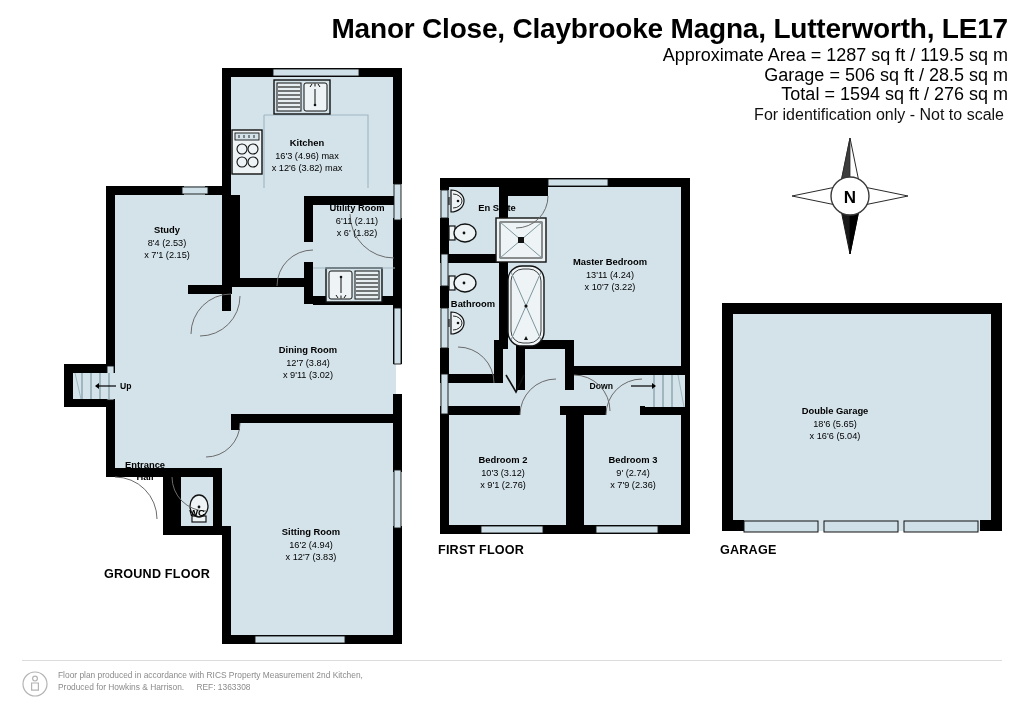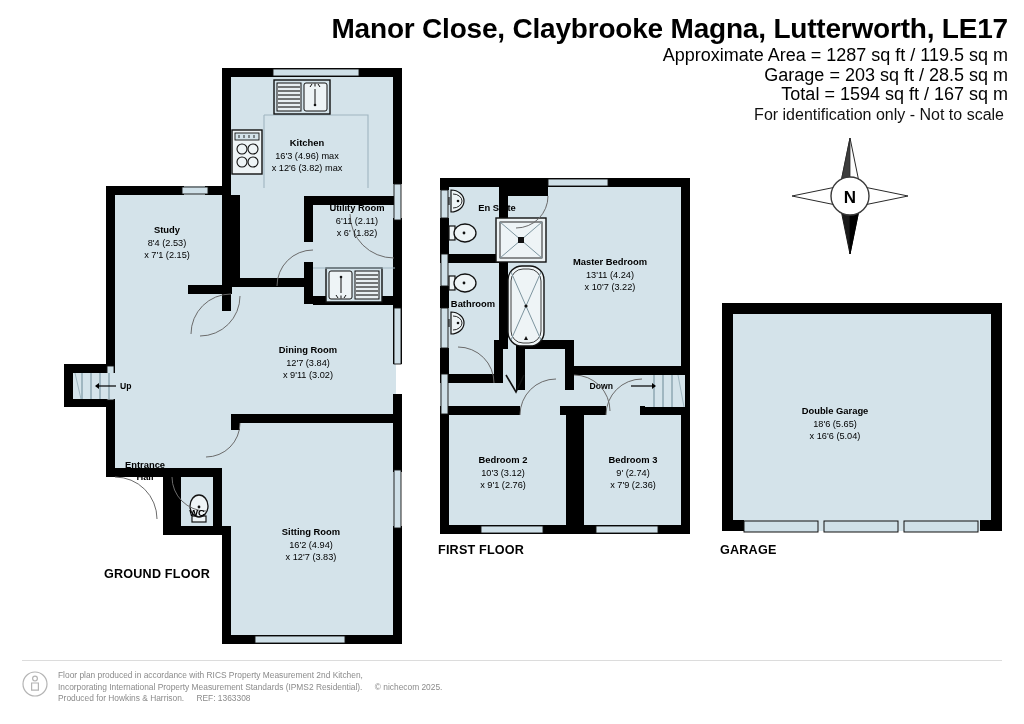--- a/index.html
+++ b/index.html
@@ -31,22 +31,22 @@
   .stairTxt{font-size:8.6px;font-weight:bold;}
   .compassN{font-size:17px;font-weight:bold;text-anchor:middle;}
 </style>
 </head>
 <body>
 
 <div class="header">
   <div class="title">Manor Close, Claybrooke Magna, Lutterworth, LE17</div>
   <div class="areas">
     <div>Approximate Area = 1287 sq ft / 119.5 sq m</div>
-    <div>Garage = 203 sq ft / 28.5 sq m</div>
-    <div>Total = 1594 sq ft / 167 sq m</div>
+    <div>Garage = 506 sq ft / 28.5 sq m</div>
+    <div>Total = 1594 sq ft / 276 sq m</div>
   </div>
   <div class="ident">For identification only - Not to scale</div>
 </div>
 
 <svg class="plan" width="1024" height="724" viewBox="0 0 1024 724">
 
   <defs>
     <g id="sink-unit">
       <rect x="0" y="0" width="56" height="34" fill="#d4e3ea" stroke="#111" stroke-width="1.4"></rect>
       <rect x="3" y="3" width="24" height="28" fill="#e8eff2" stroke="#111" stroke-width="1"></rect>
@@ -408,21 +408,17 @@
 <div class="divider"></div>
 <div class="footer">
   <svg class="rics" viewBox="0 0 26 26">
     <circle cx="13" cy="13" r="12" fill="none" stroke="#b4b4b4" stroke-width="1.2"></circle>
     <circle cx="13" cy="7.6" r="2.4" fill="none" stroke="#b4b4b4" stroke-width="1.2"></circle>
     <path d="M9.6 12 h6.8 v7.2 h-6.8 z" fill="none" stroke="#b4b4b4" stroke-width="1.2"></path>
   </svg>
   <div class="disc">
     <div>Floor plan produced in accordance with RICS Property Measurement 2nd Kitchen,</div>
     <div>
-      <span>Incorporating International Property Measurement Standards (IPMS2 Residential).</span>
-      <span class="nic" style="padding-left:10px">© nichecom 2025.</span>
-    </div>
-    <div>
       <span>Produced for Howkins &amp; Harrison.</span>
       <span style="padding-left:10px">REF: 1363308</span>
     </div>
   </div>
 </div>
 
 </body></html>

